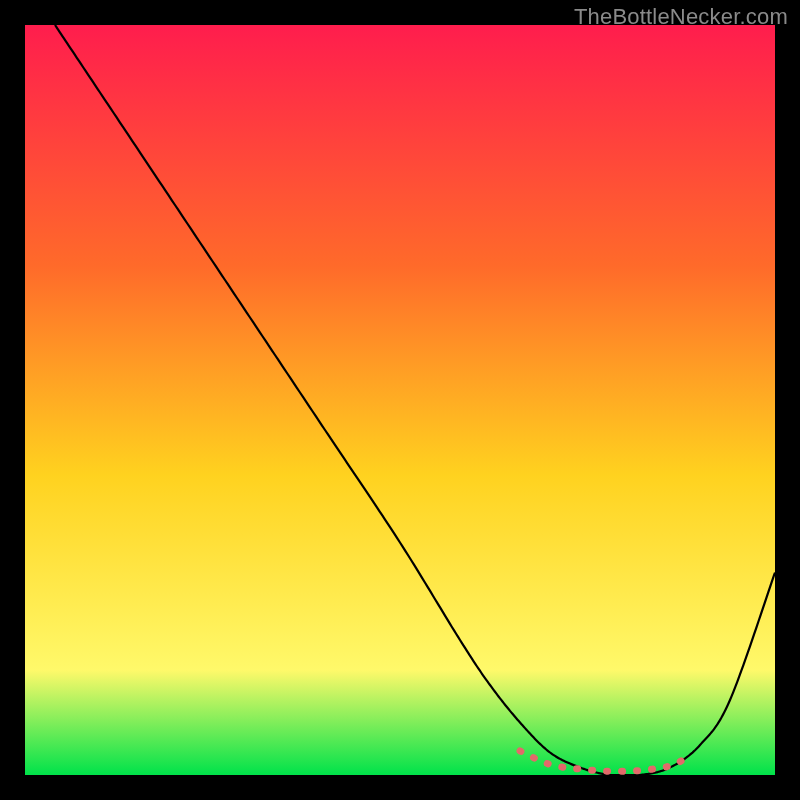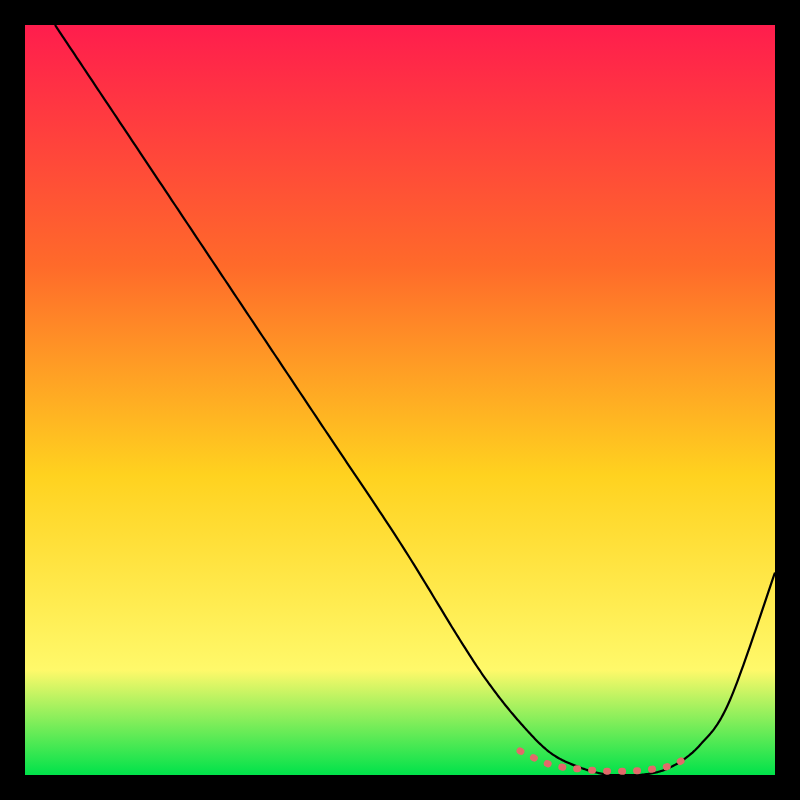--- a/index.html
+++ b/index.html
@@ -27,20 +27,21 @@
     top: 25px;
     width: 750px;
     height: 750px;
   }
   svg { display: block; }
 </style>
 </head>
 <body>
 
 <div class="frame">
+  <div class="watermark">TheBottleNecker.com</div>
   <div class="plot">
     <svg id="chart-svg" width="750" height="750" viewBox="0 0 750 750">
       <defs>
         <linearGradient id="bg-grad" x1="0" y1="0" x2="0" y2="1">
           <stop id="g0" offset="0%" stop-color="#ff1d4d"></stop>
           <stop id="g1" offset="32%" stop-color="#ff6a2a"></stop>
           <stop id="g2" offset="60%" stop-color="#ffd21f"></stop>
           <stop id="g3" offset="86%" stop-color="#fff96a"></stop>
           <stop id="g4" offset="100%" stop-color="#00e24a"></stop>
         </linearGradient>

